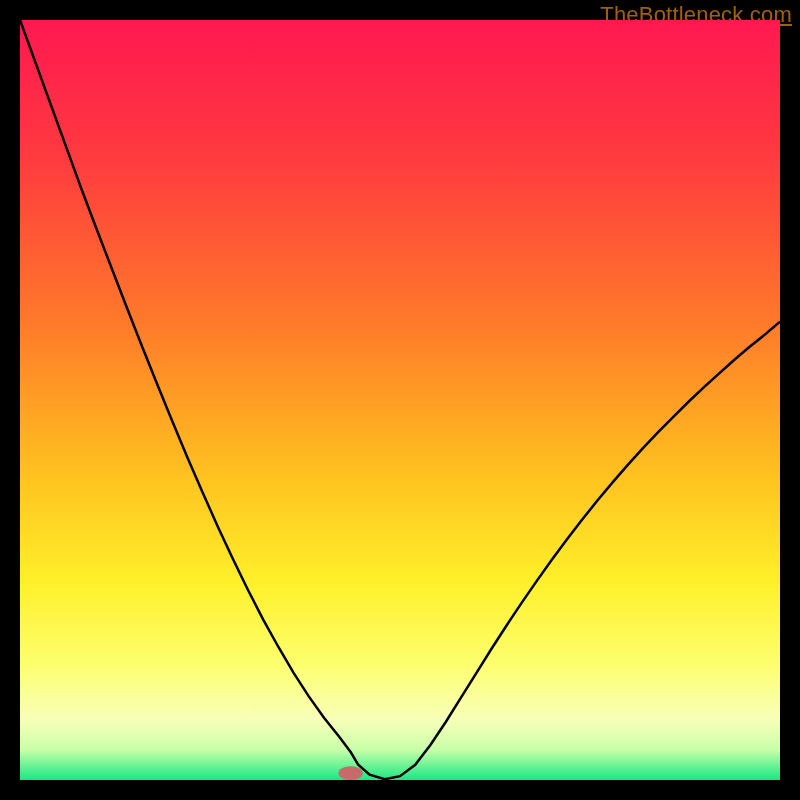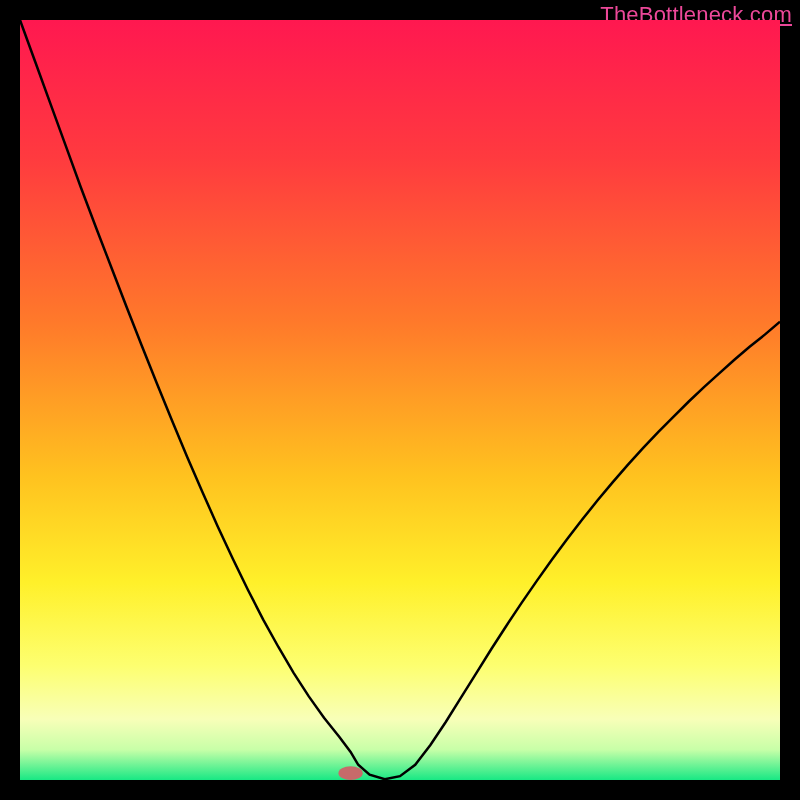--- a/index.html
+++ b/index.html
@@ -20,21 +20,21 @@
     position: absolute;
     left: 20px;
     top: 20px;
     width: 760px;
     height: 760px;
   }
   .watermark {
     position: absolute;
     top: 2px;
     right: 8px;
-    color: #ec4899;
+    color: #a16207;
     font-size: 22px;
     font-weight: 500;
     letter-spacing: 0.2px;
     user-select: none;
     text-decoration: underline;
   }
 </style>
 </head>
 <body>
 

